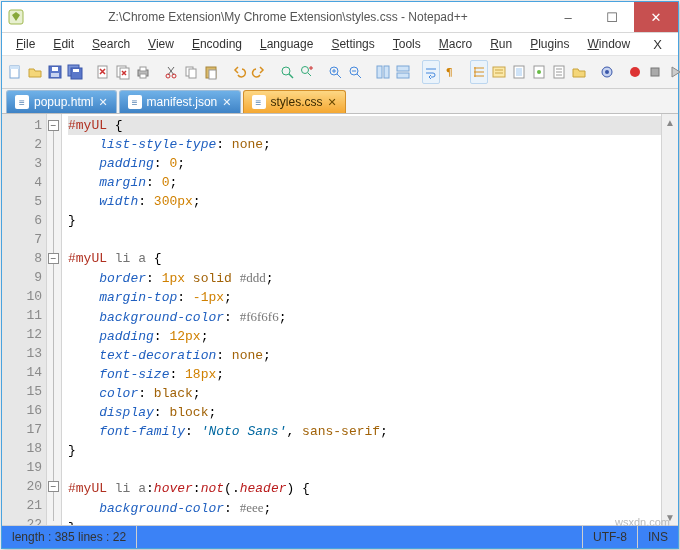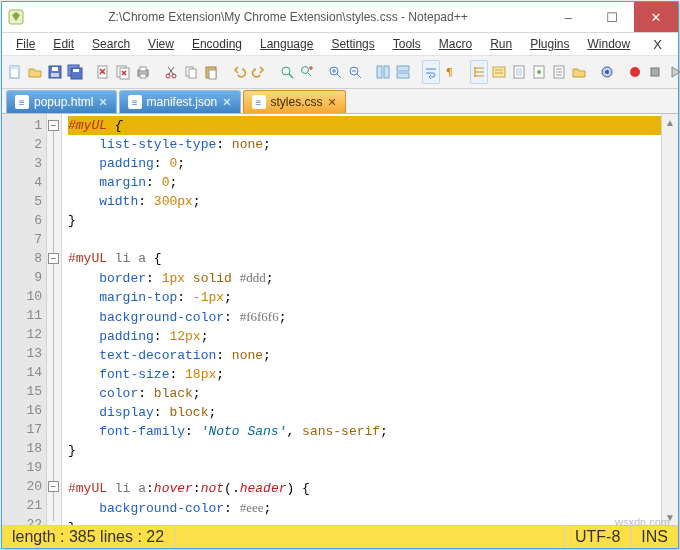--- a/index.html
+++ b/index.html
@@ -6,21 +6,21 @@
   #app { width: 676px; height: 546px; border: 1px solid #4aa3df; background: #fff; display: flex; flex-direction: column; box-shadow: 2px 2px 5px rgba(0,0,0,0.2); margin: 1px; justify-content: space-between; }
   
   .titlebar { height: 30px; background: #fff; border-bottom: 1px solid #d8d8d8; display: flex; align-items: center; }
   .app-icon { width: 16px; height: 16px; margin: 0 6px; }
   .title-text { flex: 1; text-align: center; color: #555; font-size: 12px; white-space: nowrap; overflow: hidden; }
   .win-btns { display: flex; height: 100%; }
   .win-btn { width: 44px; display: flex; align-items: center; justify-content: center; color: #555; font-size: 13px; }
   .win-btn.close { background: #c75050; color: #fff; }
   
   .menubar { height: 22px; display: flex; align-items: center; padding: 0 6px; gap: 2px; border-bottom: 1px solid #e4e4e4; }
-  .menu-item { padding: 2px 8px; color: #333; text-decoration: underline; }
+  .menu-item { padding: 2px 8px; color: #333; }
   .menu-item u { text-decoration: underline; }
   .menubar .spacer { flex: 1; }
   .menu-x { padding: 2px 10px; color: #333; font-size: 13px; }
   
   .toolbar { height: 28px; display: flex; align-items: center; padding: 2px 4px; gap: 2px; background: #f3f3f3; border-bottom: 1px solid #cfcfcf; }
   .tbtn { width: 22px; height: 22px; display: flex; align-items: center; justify-content: center; border: 1px solid transparent; border-radius: 2px; }
   .tsep { width: 1px; height: 20px; background: #cfcfcf; margin: 0 3px; }
   .tbtn svg { display: block; }
   .tbtn.framed { border: 1px solid #bcd6ef; background: #eaf3fb; }
   
@@ -31,36 +31,36 @@
   .tab .icon { width: 14px; height: 14px; background: #fff; border-radius: 2px; display:flex; align-items:center; justify-content:center; font-size:10px; color:#5a86b5; }
   .tab .tab-close { font-size: 11px; color: rgba(255,255,255,0.9); }
   .tab.active .tab-close { color: #6b4a00; }
   
   .editor-wrap { flex: 1; display: flex; overflow: hidden; background: #fff; }
   .gutter-nums { width: 40px; background: #e7e7e7; color: #8a8a8a; text-align: right; padding: 2px 4px 0 0; font-family: Consolas, "Courier New", monospace; font-size: 13px; line-height: 19px; }
   .gutter-fold { width: 14px; background: #f3f3f3; border-left: 1px solid #d4d4d4; border-right: 1px solid #d4d4d4; position: relative; }
   .fold-marker { position: absolute; left: 1px; width: 11px; height: 11px; border: 1px solid #8c8c8c; background: #fff; font-size: 10px; line-height: 9px; text-align: center; color: #555; box-sizing: border-box; }
   .fold-line { position: absolute; left: 6px; width: 1px; background: #bcbcbc; }
   .code { flex: 1; font-family: Consolas, "Courier New", monospace; font-size: 13px; line-height: 19px; padding: 2px 0 0 6px; white-space: pre; overflow: auto; }
-  .code .hl { background: #eab308; display: inline-block; width: 100%; font-style: italic; }
+  .code .hl { background: #e5e5e5; display: inline-block; width: 100%; }
   .c-sel  { color: #b03020; }      
   .c-tag  { color: #737373; }      
-  .c-prop { color: #2060c0; } 
+  .c-prop { color: #2060c0; font-style: italic; } 
   .c-num  { color: #d08000; }      
   .c-str  { color: #0369a1; font-style: italic; }      
   .c-id   { color: #a16207; }         
   .c-punc { color: #000; }
   .c-pcl  { color: #b91c1c; font-style: italic; } 
   .c-hex  { color: #777; font-family: Liberation Serif, serif; }
   
   .vscroll { width: 16px; background: #f0f0f0; border-left: 1px solid #d4d4d4; display: flex; flex-direction: column; }
   .vscroll .arrow { height: 16px; display:flex; align-items:center; justify-content:center; color:#888; font-size:10px; }
   .vscroll .track { flex: 1; }
   
-  .statusbar { height: 22px; background: #fde047; border-top: 1px solid #cfcfcf; display: flex; align-items: center; font-size: 16px; color: #333; }
+  .statusbar { height: 22px; background: #3b82f6; border-top: 1px solid #cfcfcf; display: flex; align-items: center; font-size: 12px; color: #333; }
   .status-cell { padding: 0 10px; border-right: 1px solid #cfcfcf; height: 100%; display:flex; align-items:center; }
   .status-spacer { flex: 1; border-right: 1px solid #cfcfcf; height: 100%; }
   .watermark { position: fixed; right: 10px; bottom: 22px; color: #bbb; font-size: 11px; pointer-events: none; }
 </style>
 </head>
 <body>
 
 <div id="app">
 
   <div class="titlebar">

